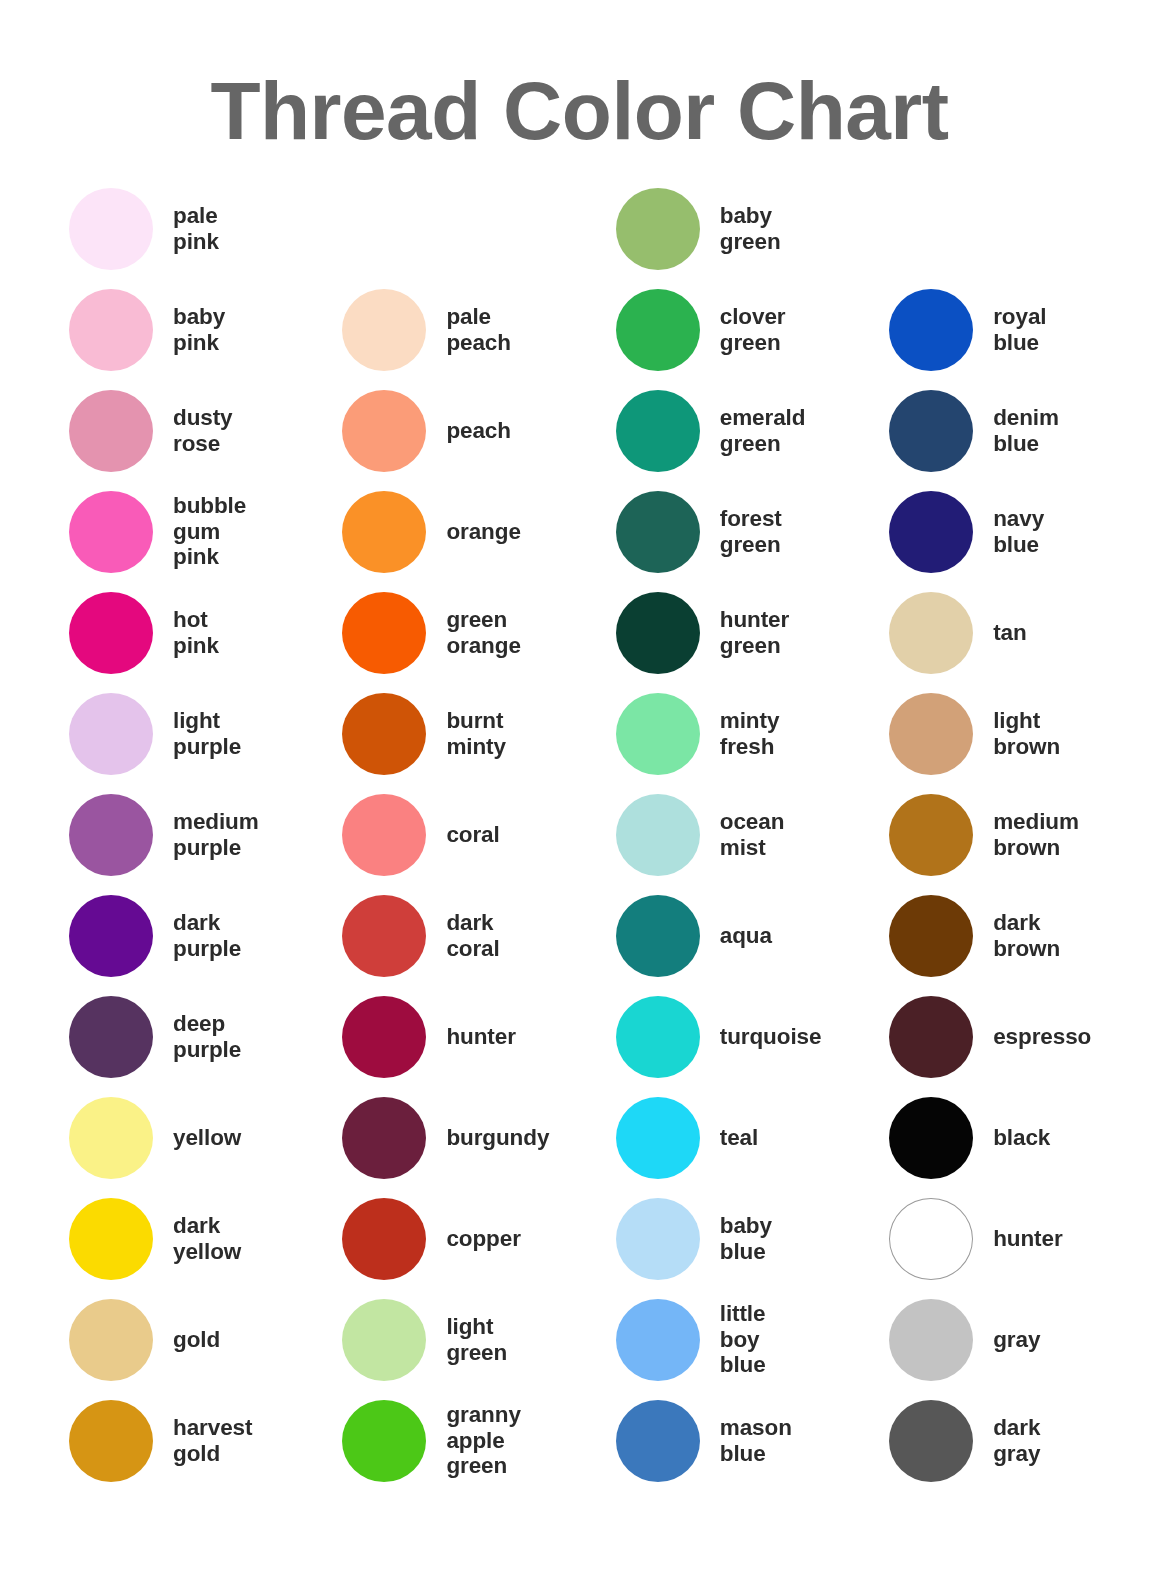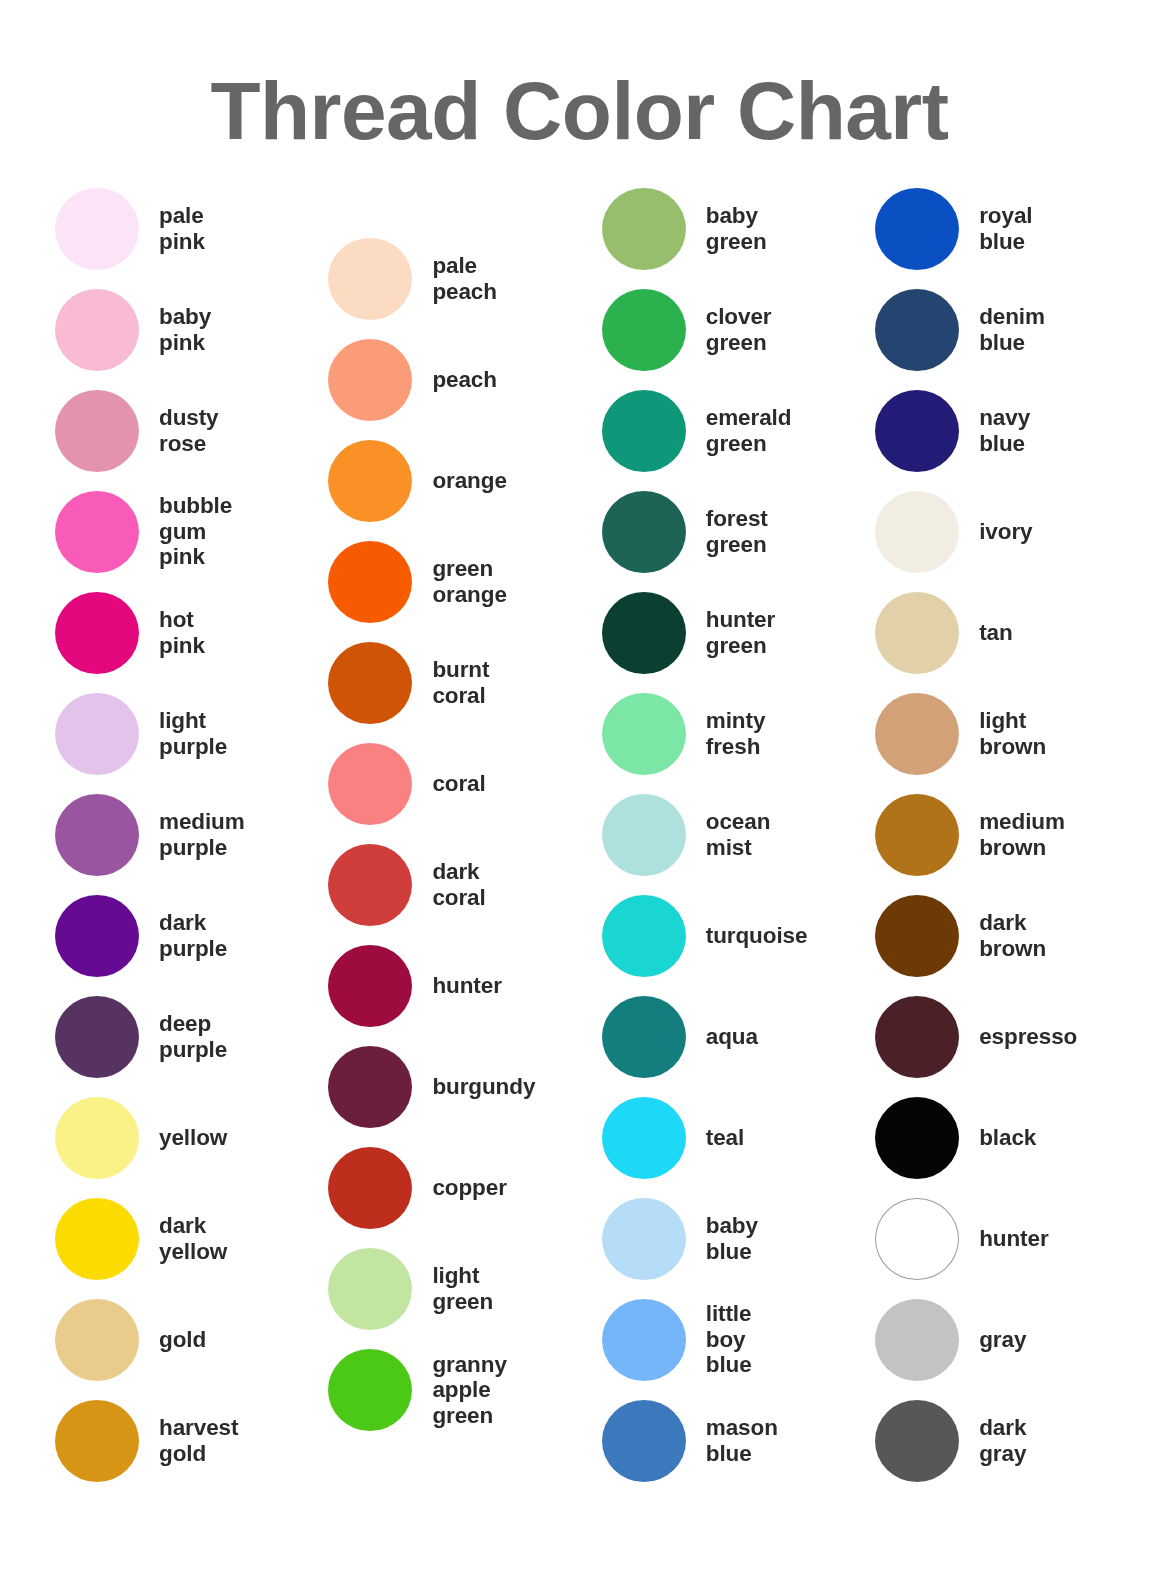--- a/index.html
+++ b/index.html
@@ -34,25 +34,25 @@
     font-weight: bold;
     letter-spacing: -0.5px;
     color: #666666;
     white-space: nowrap;
   }
 
   
   #swatch-grid {
     position: absolute;
     top: 178px;
-    left: 55px;
+    left: 69px;
     width: 1060px;
     display: flex;
     flex-direction: row;
-    align-items: center;
+    align-items: flex-end;
     justify-content: flex-start;
   }
   .swatch-column {
     width: 285px;
     display: flex;
     flex-direction: column;
   }
   .swatch-column:last-child { width: 250px; }
 
   .swatch-row {
@@ -212,21 +212,21 @@
             <div class="swatch-dot" style="background: rgb(247, 91, 1);"></div>
           </div>
           <div class="swatch-label">green
 orange</div>
         </div>
         <div class="swatch-row">
           <div class="swatch-dot-wrap">
             <div class="swatch-dot" style="background: rgb(207, 84, 6);"></div>
           </div>
           <div class="swatch-label">burnt
-coral</div>
+minty</div>
         </div>
         <div class="swatch-row">
           <div class="swatch-dot-wrap">
             <div class="swatch-dot" style="background: rgb(250, 129, 129);"></div>
           </div>
           <div class="swatch-label">coral</div>
         </div>
         <div class="swatch-row">
           <div class="swatch-dot-wrap">
             <div class="swatch-dot" style="background: rgb(207, 62, 58);"></div>
@@ -313,29 +313,29 @@
         </div>
         <div class="swatch-row">
           <div class="swatch-dot-wrap">
             <div class="swatch-dot" style="background: rgb(174, 224, 221);"></div>
           </div>
           <div class="swatch-label">ocean
 mist</div>
         </div>
         <div class="swatch-row">
           <div class="swatch-dot-wrap">
+            <div class="swatch-dot" style="background: rgb(19, 126, 125);"></div>
+          </div>
+          <div class="swatch-label">aqua</div>
+        </div>
+        <div class="swatch-row">
+          <div class="swatch-dot-wrap">
             <div class="swatch-dot" style="background: rgb(25, 214, 210);"></div>
           </div>
           <div class="swatch-label">turquoise</div>
-        </div>
-        <div class="swatch-row">
-          <div class="swatch-dot-wrap">
-            <div class="swatch-dot" style="background: rgb(19, 126, 125);"></div>
-          </div>
-          <div class="swatch-label">aqua</div>
         </div>
         <div class="swatch-row">
           <div class="swatch-dot-wrap">
             <div class="swatch-dot" style="background: rgb(30, 216, 247);"></div>
           </div>
           <div class="swatch-label">teal</div>
         </div>
         <div class="swatch-row">
           <div class="swatch-dot-wrap">
             <div class="swatch-dot" style="background: rgb(181, 221, 247);"></div>
@@ -376,26 +376,20 @@
         </div>
         <div class="swatch-row">
           <div class="swatch-dot-wrap">
             <div class="swatch-dot" style="background: rgb(34, 28, 118);"></div>
           </div>
           <div class="swatch-label">navy
 blue</div>
         </div>
         <div class="swatch-row">
           <div class="swatch-dot-wrap">
-            <div class="swatch-dot" style="background: rgb(242, 237, 226);"></div>
-          </div>
-          <div class="swatch-label">ivory</div>
-        </div>
-        <div class="swatch-row">
-          <div class="swatch-dot-wrap">
             <div class="swatch-dot" style="background: rgb(226, 208, 169);"></div>
           </div>
           <div class="swatch-label">tan</div>
         </div>
         <div class="swatch-row">
           <div class="swatch-dot-wrap">
             <div class="swatch-dot" style="background: rgb(210, 161, 120);"></div>
           </div>
           <div class="swatch-label">light
 brown</div>

